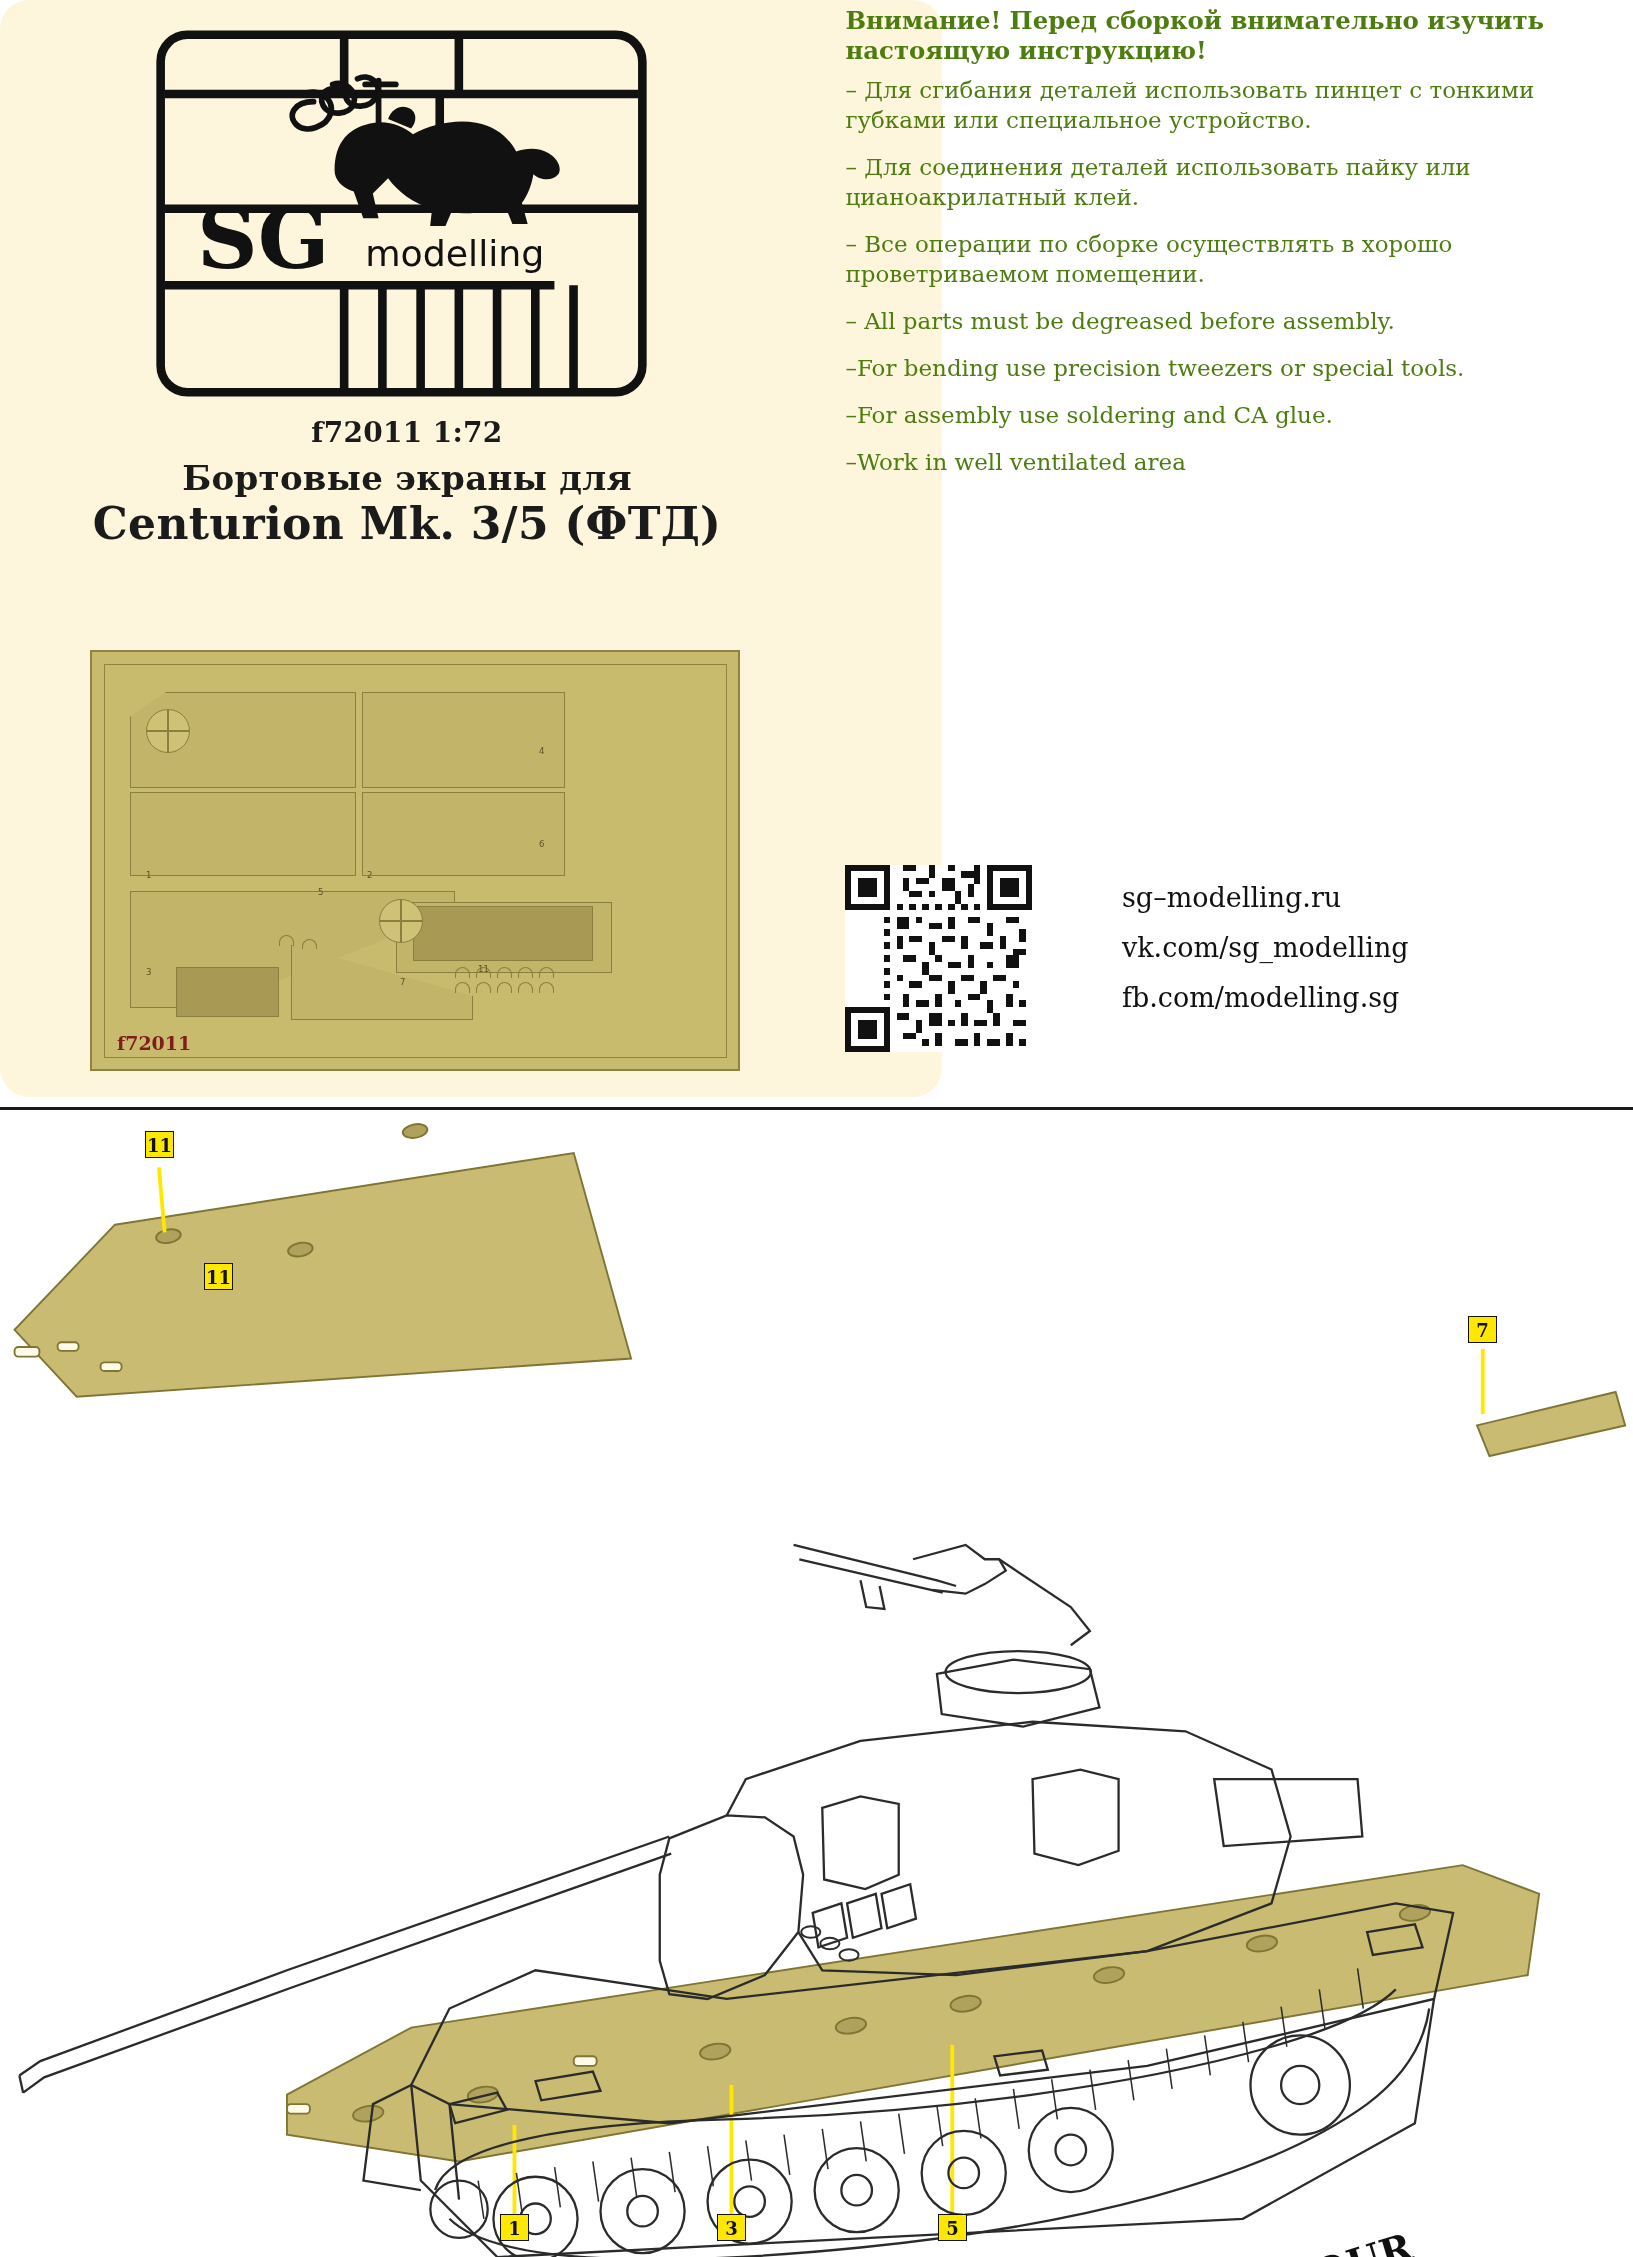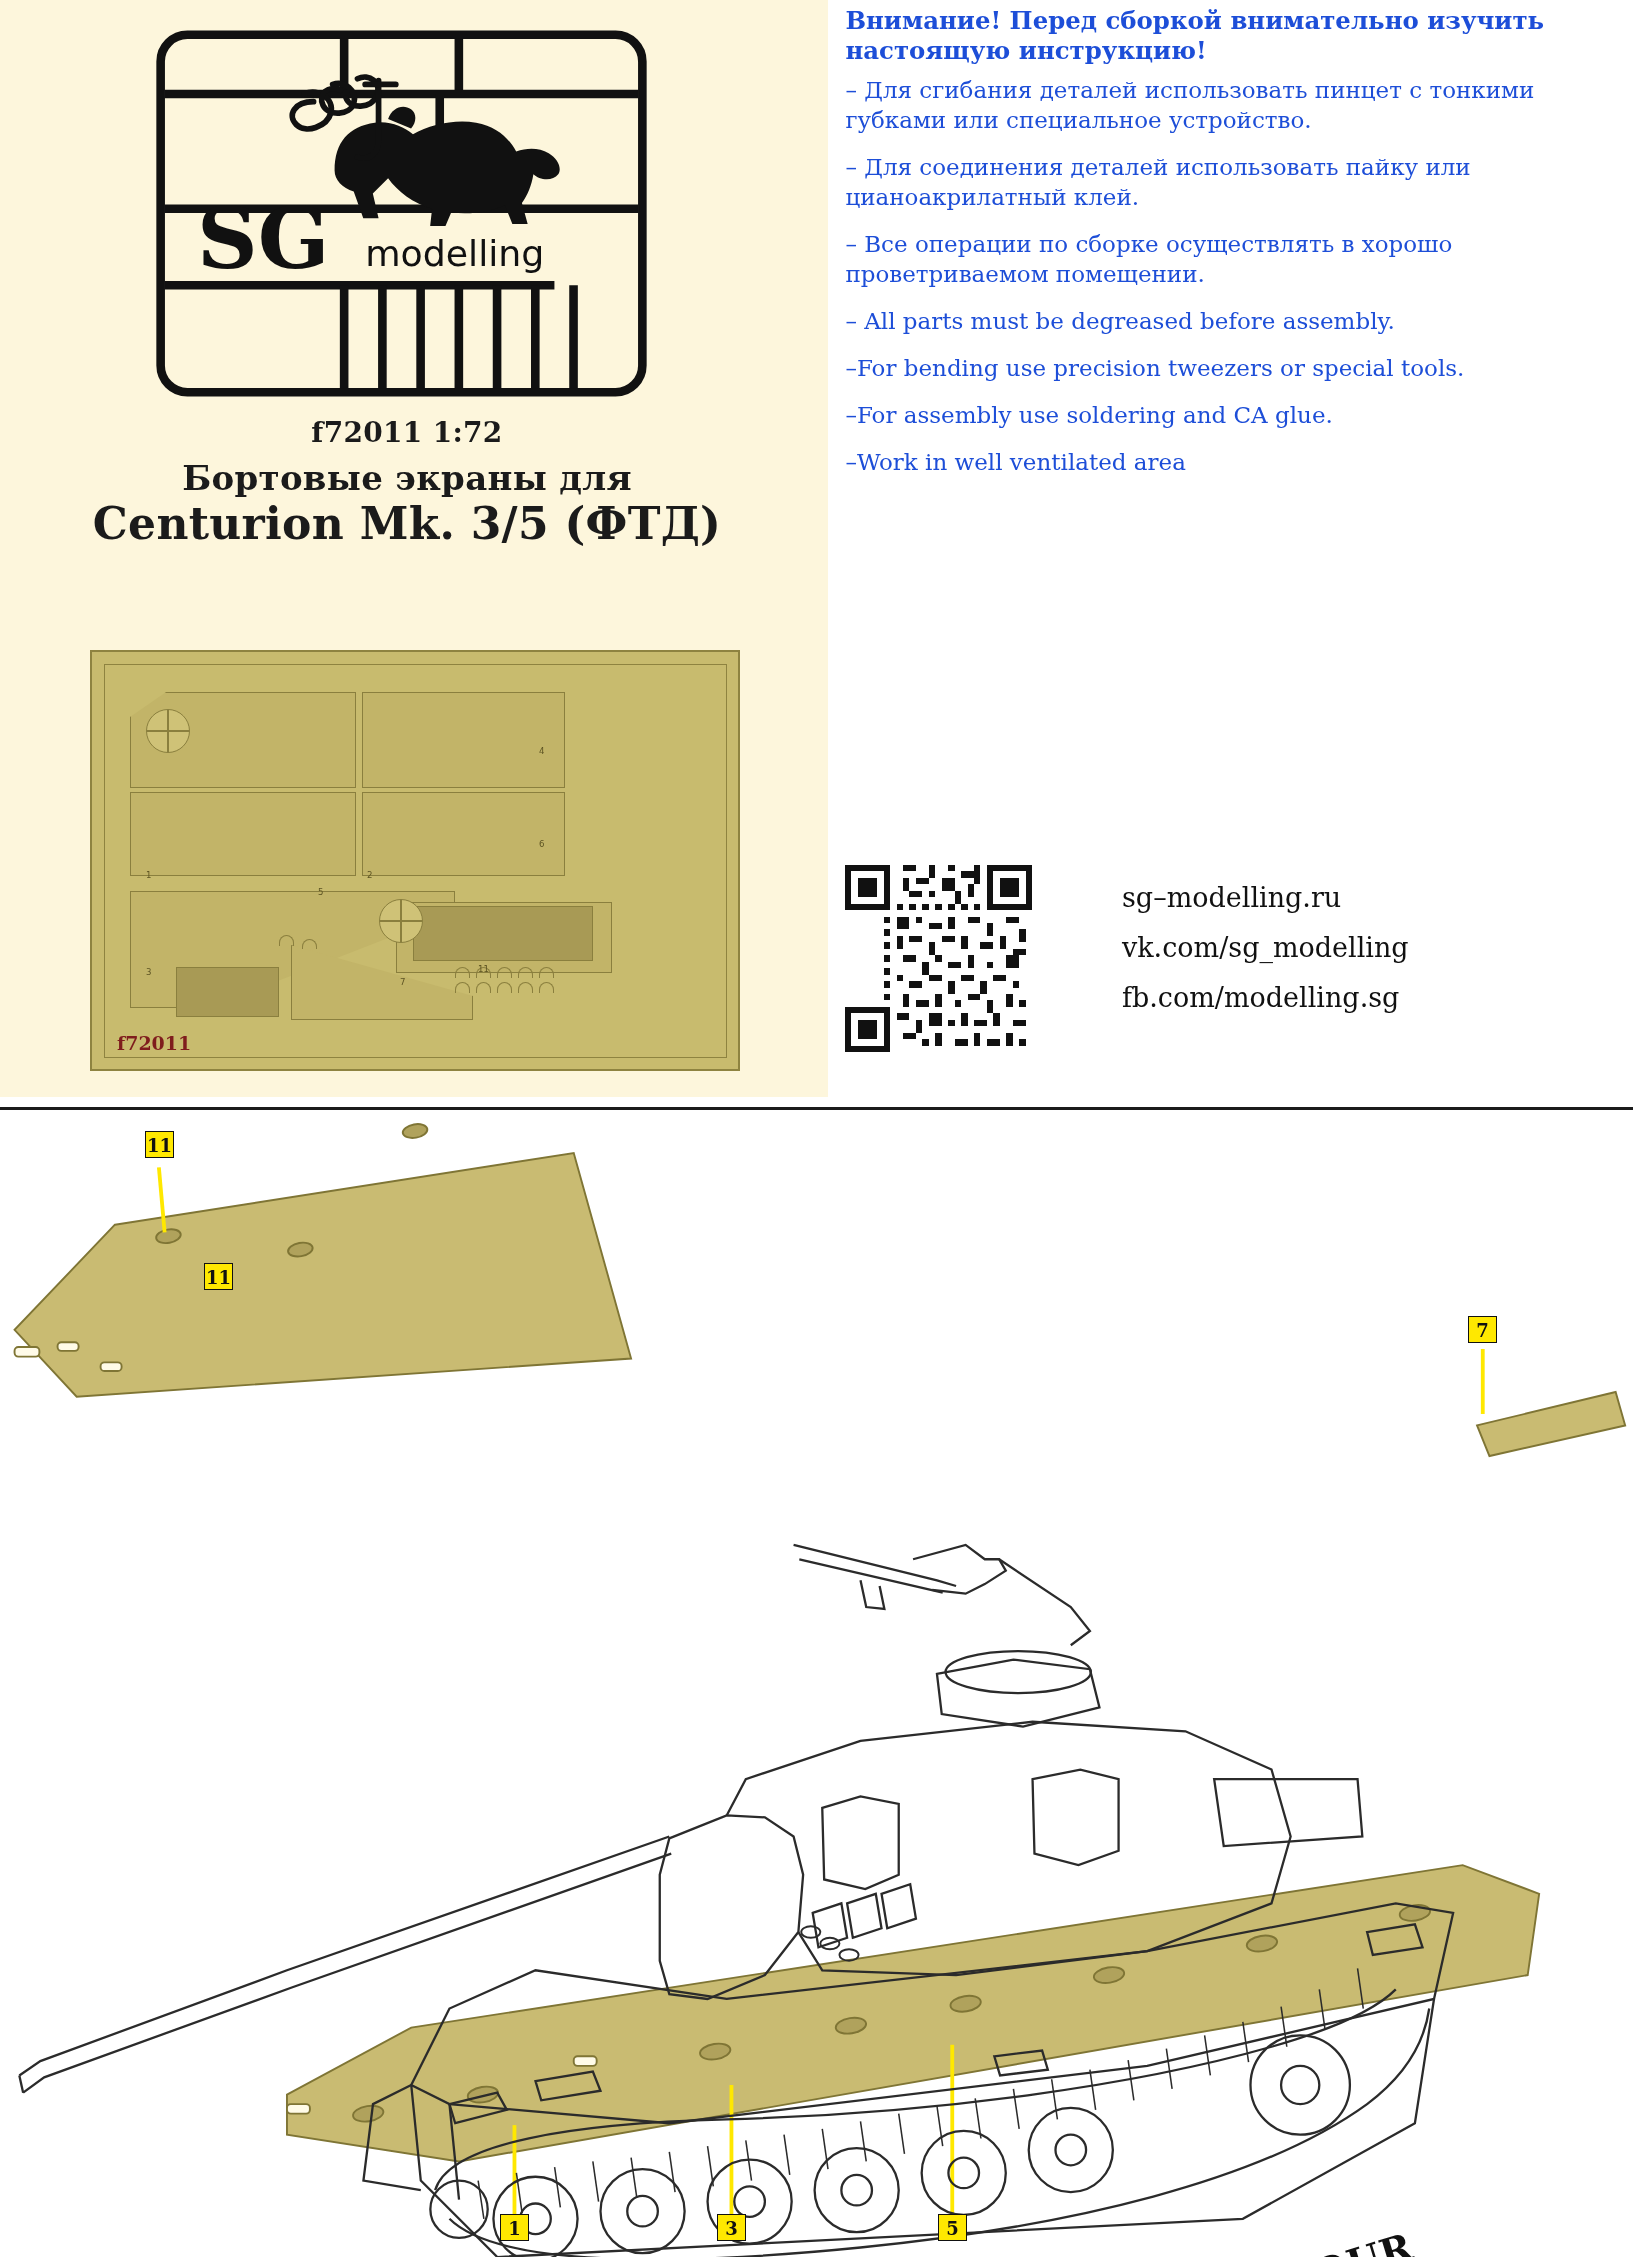--- a/index.html
+++ b/index.html
@@ -12,23 +12,24 @@
     height: 2258px;
     position: relative;
     font-family: "DejaVu Sans", sans-serif;
     overflow: hidden;
   }
 
   
   #product-card {
     position: absolute;
     left: 0; top: 0;
-    width: 828px; height: 1097px;
+    width: 942px; height: 1097px;
     background: #fdf6dc;
     box-sizing: border-box;
+    border-radius: 29px;
   }
 
   #logo-box {
     position: absolute;
     left: 153px; top: 27px;
     width: 497px; height: 373px;
   }
 
   #title-block {
     position: absolute;
@@ -118,21 +119,21 @@
     box-sizing: border-box;
   }
 
   
   #instructions {
     position: absolute;
     left: 832px; top: 0;
     width: 793px; height: 1097px;
     padding: 5.7px 9.6px 0 13.4px;
     box-sizing: border-box;
-    color: #1d4ed8;
+    color: #4d7c0f;
   }
   .head-ru, .head-en {
     font-family: "DejaVu Serif", serif;
     font-weight: bold;
     font-size: 24.4px;
     line-height: 30px;
     margin: 0 0 9.6px 0;
   }
   .head-en { margin-top: 25px; }
   .para {

